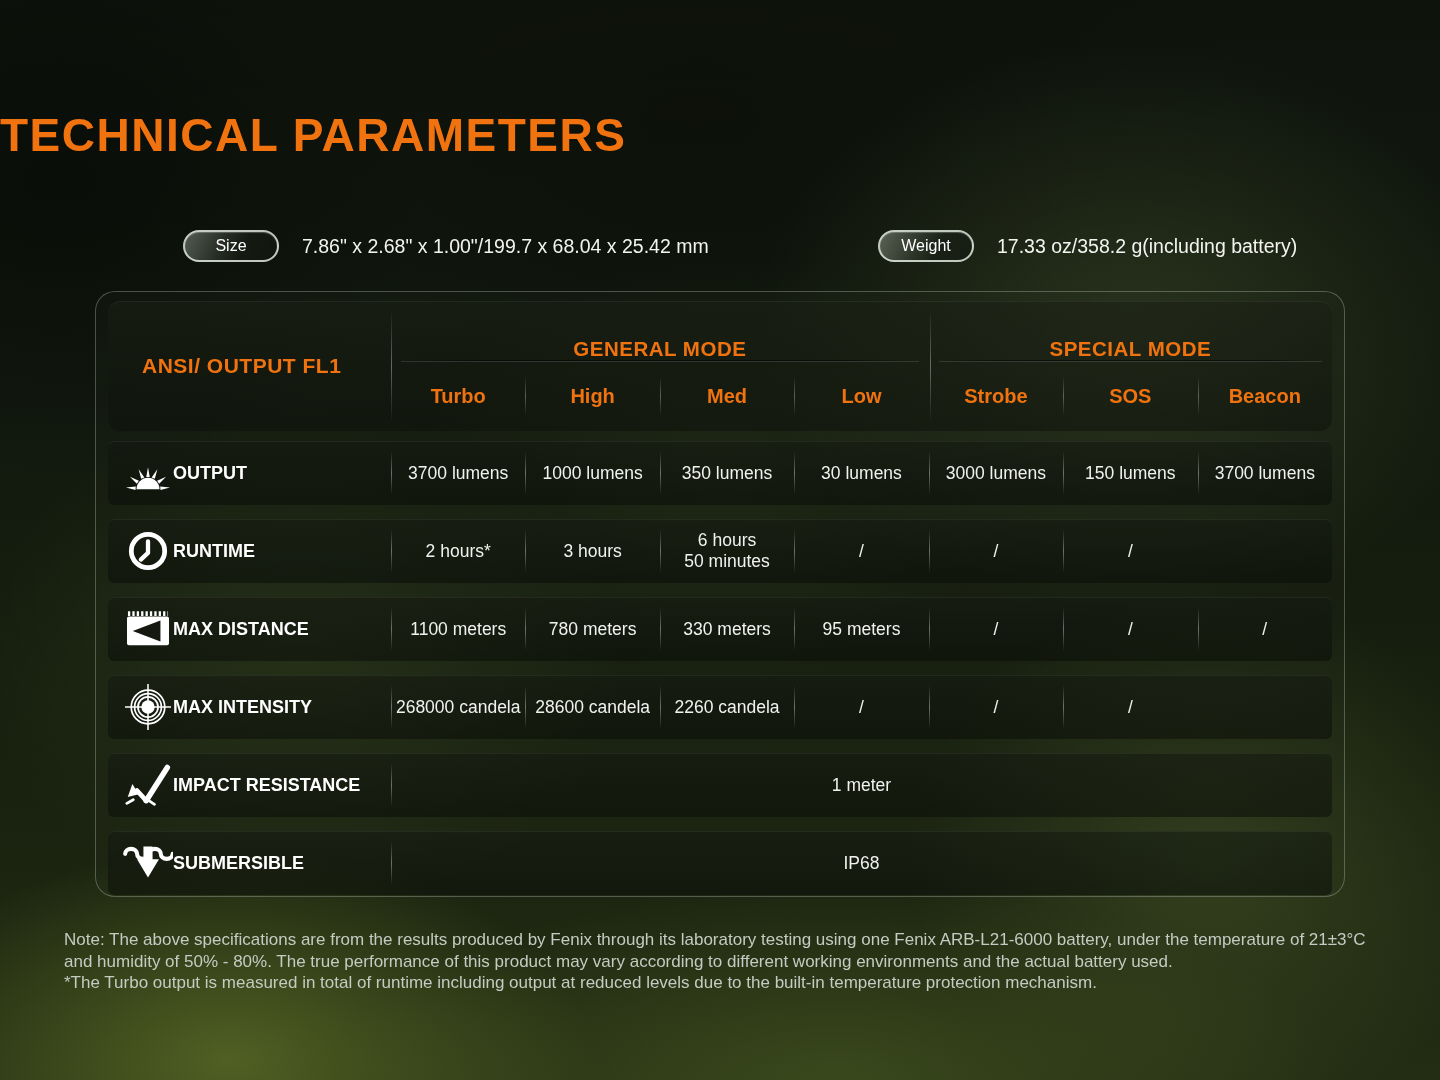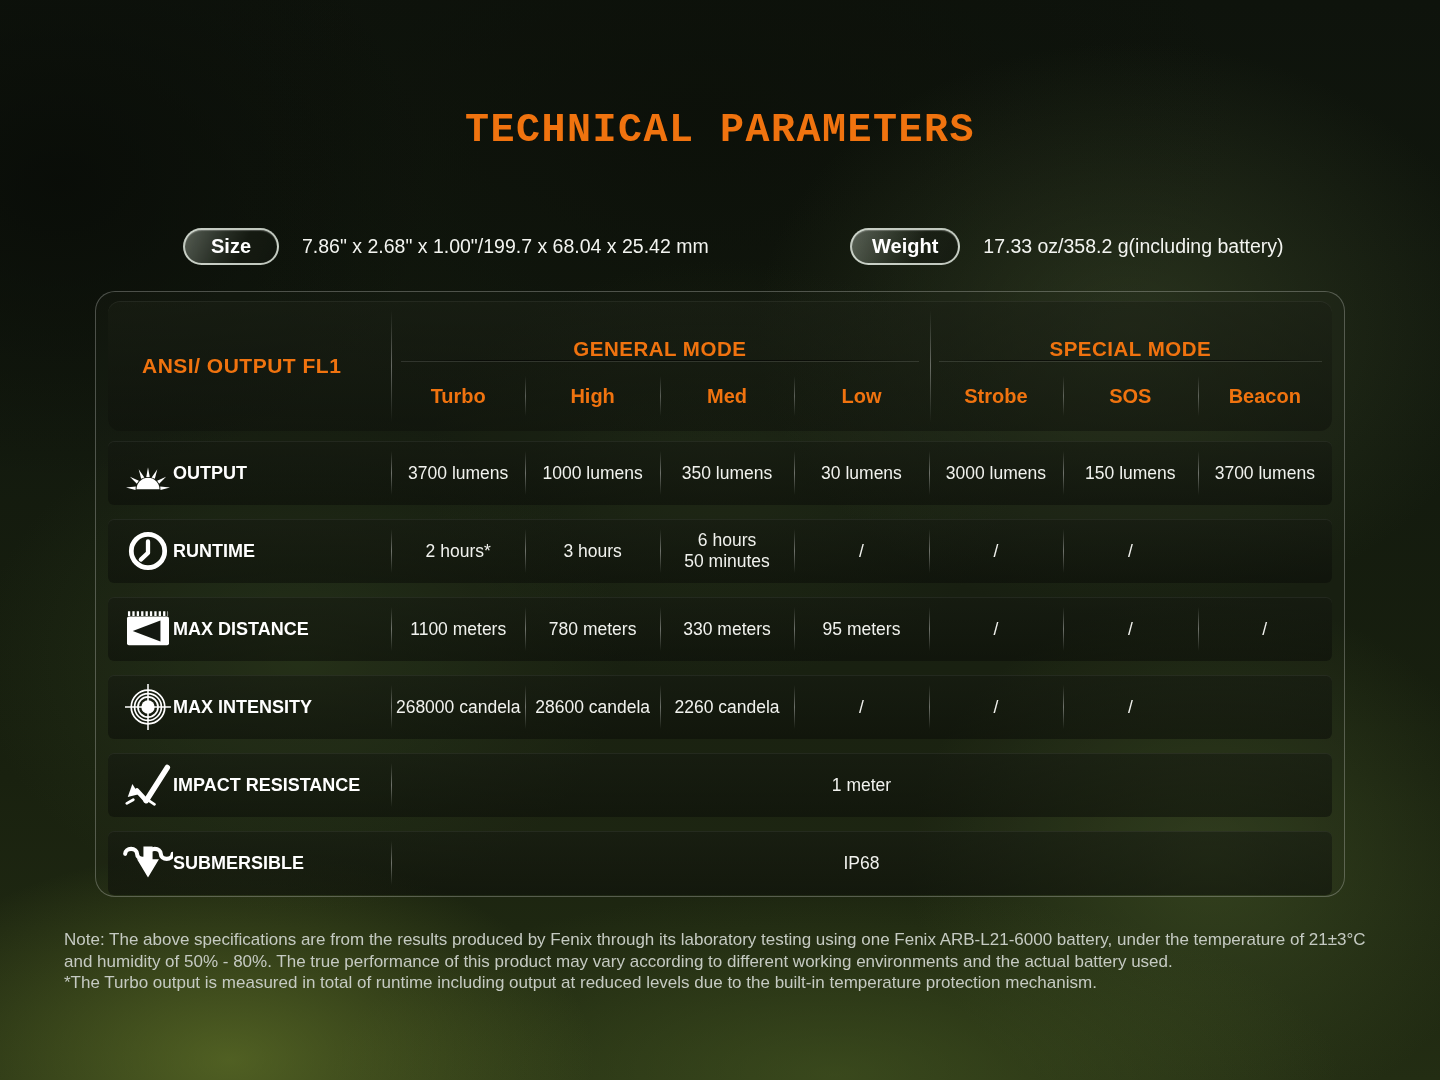--- a/index.html
+++ b/index.html
@@ -11,33 +11,33 @@
       radial-gradient(ellipse 700px 260px at 58% 1075px, rgba(80,100,38,0.5), transparent 72%),
       radial-gradient(ellipse 430px 380px at 1210px 860px, rgba(82,102,48,0.42), transparent 70%),
       radial-gradient(ellipse 520px 400px at 1130px 330px, rgba(80,95,55,0.38), transparent 72%),
       radial-gradient(ellipse 460px 360px at 300px 660px, rgba(60,80,38,0.35), transparent 70%),
       radial-gradient(ellipse 420px 300px at 720px 470px, rgba(55,70,35,0.25), transparent 70%),
       radial-gradient(ellipse 700px 420px at 700px 120px, rgba(12,16,9,0.85), transparent 78%),
       radial-gradient(ellipse 500px 400px at 60px 180px, rgba(8,11,7,0.8), transparent 75%),
       linear-gradient(180deg,#0e130c 0%,#131a0e 42%,#19210f 72%,#232d13 100%);
   }
   .title{
-    position:absolute;top:108px;left:0;width:100%;text-align:center;
-    font-size:40px;font-weight:bold;letter-spacing:1.5px;color:var(--accent);font-family:Liberation Mono, monospace;
+    position:absolute;top:108px;left:0;width:100%;text-align:left;
+    font-size:46px;font-weight:bold;letter-spacing:1.5px;color:var(--accent);
   }
   :root{--accent:#f0730f;}
   
   .spec-group{position:absolute;top:226px;height:40px;display:flex;align-items:center;}
-  #size-group{left:183px;} #weight-group{left:850px;justify-content:flex-end;}
+  #size-group{left:183px;} #weight-group{left:878px;justify-content:flex-end;}
   .badge{
     display:inline-flex;align-items:center;justify-content:center;
     min-width:52px;padding:5px 20px;border-radius:20px;
     border:2px solid rgba(225,231,222,0.85);
     background:linear-gradient(115deg, rgba(175,185,172,0.45) 0%, rgba(95,105,92,0.3) 42%, rgba(28,33,24,0.55) 62%, rgba(20,24,17,0.6) 100%);
-    color:#fff;font-size:20px;font-weight:bold;
+    color:#fff;font-size:16px;font-weight:normal;
     box-shadow:inset 0 1px 1px rgba(255,255,255,0.25);
   }
   .spec-text{margin-left:23px;font-size:19.5px;color:#f3f4f0;}
   
   .table-panel{
     position:absolute;left:95px;top:291px;width:1250px;height:606px;box-sizing:border-box;
     border:1px solid rgba(255,255,255,0.25);border-radius:20px;
     background:rgba(44,52,34,0.14);padding:9px 12px;
   }
   .thead{

